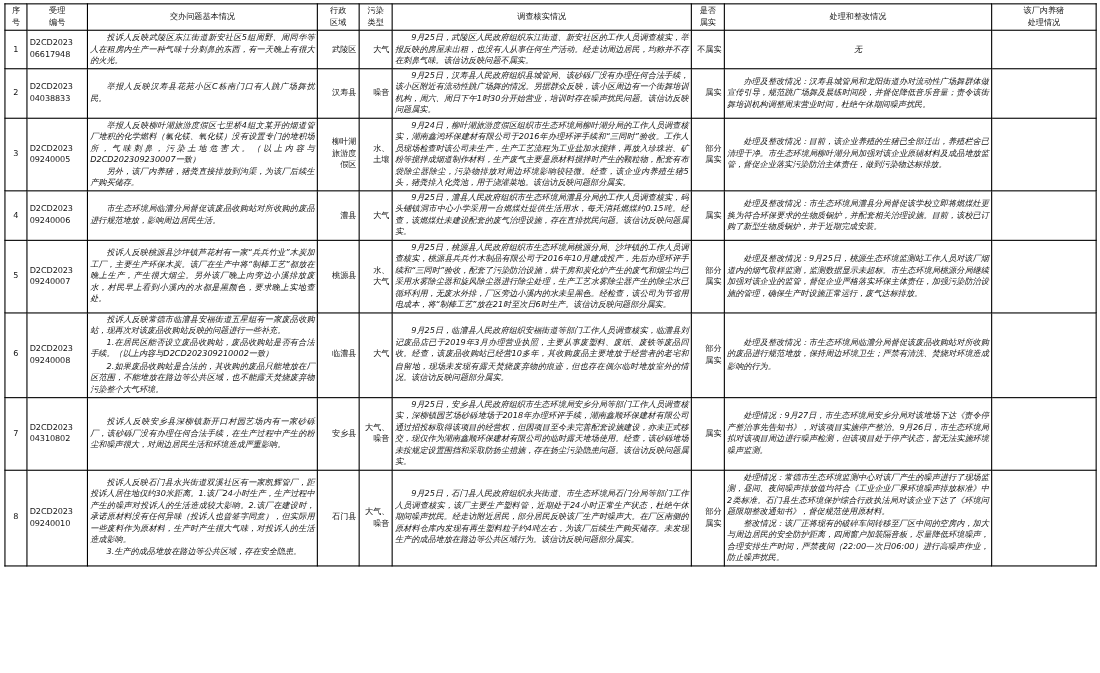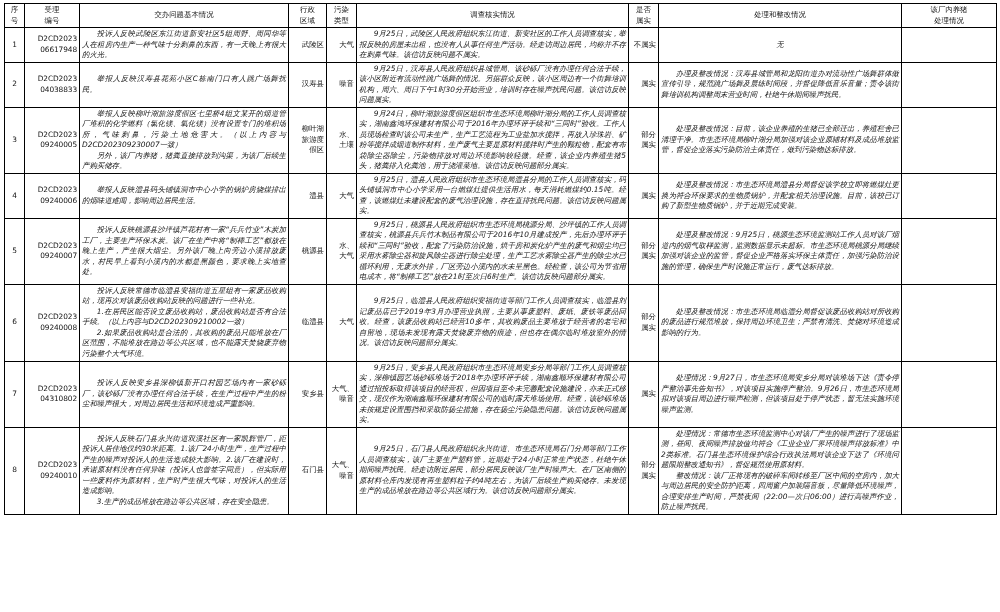--- a/index.html
+++ b/index.html
@@ -54,21 +54,21 @@
   col.c-invest   { width: 272px; }
   col.c-true     { width: 30px; }
   col.c-handle   { width: 243px; }
   col.c-person   { width: 95px; }
 
   td.seq {
     text-align: center;
     font-size: 8px;
   }
   td.code {
-    text-align: right;
+    text-align: left;
     font-size: 7.3px;
     line-height: 1.35;
     letter-spacing: -0.1px;
   }
   td.region, td.type, td.truth {
     text-align: right;
     font-size: 7.6px;
     line-height: 1.4;
   }
   td.para {
@@ -218,21 +218,21 @@
           </td>
           <td class="person"></td>
         </tr>
         <tr>
           <td class="seq">4</td>
           <td class="code">
             <span class="hdr-line">D2CD2023</span>
             <span class="hdr-line">09240006</span>
           </td>
           <td class="para">
-            <p class="">举报人反映澧县码头铺镇洞市中心小学的锅炉房烧煤排出的烟味道难闻，影响周边居民生活。</p>
+            <p class="">市生态环境局临澧分局督促该废品收购站对所收购的废品进行规范堆放，影响周边居民生活。</p>
           </td>
           <td class="region">澧县</td>
           <td class="type">大气</td>
           <td class="para">
             <p class="">9月25日，澧县人民政府组织市生态环境局澧县分局的工作人员调查核实，码头铺镇洞市中心小学采用一台燃煤灶提供生活用水，每天消耗燃煤约0.15吨。经查，该燃煤灶未建设配套的废气治理设施，存在直排扰民问题。该信访反映问题属实。</p>
           </td>
           <td class="truth">属实</td>
           <td class="para">
             <p class="">处理及整改情况：市生态环境局澧县分局督促该学校立即将燃煤灶更换为符合环保要求的生物质锅炉，并配套相关治理设施。目前，该校已订购了新型生物质锅炉，并于近期完成安装。</p>
           </td>

